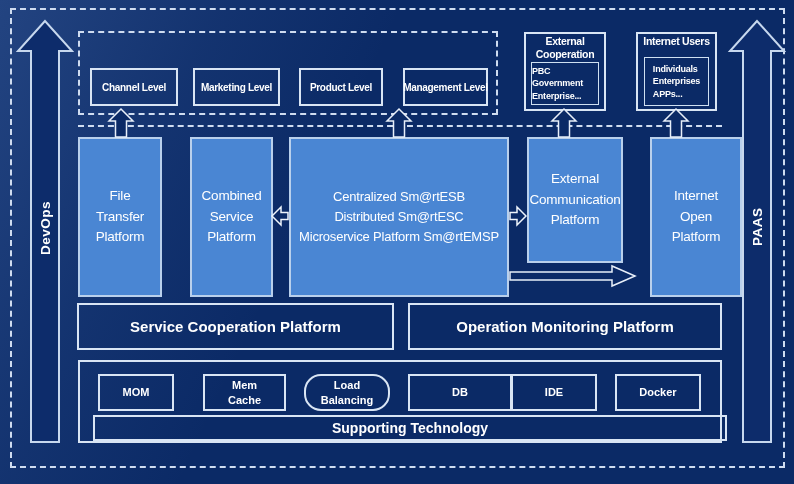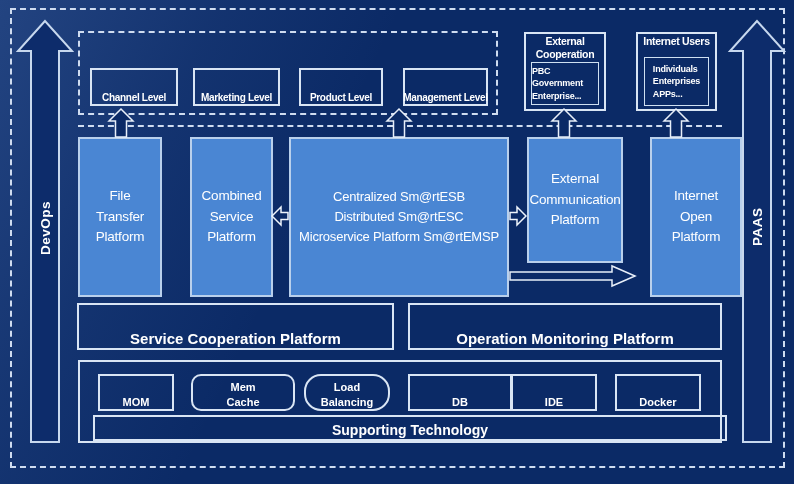--- a/index.html
+++ b/index.html
@@ -7,21 +7,21 @@
     position:relative;width:794px;height:484px;overflow:hidden;
     background:
       linear-gradient(115deg, rgba(120,160,225,0.22) 0%, rgba(120,160,225,0.08) 22%, rgba(120,160,225,0) 40%),
       #0b2a66;
     font-family:"Liberation Sans",sans-serif;color:#ffffff;
   }
   .abs{position:absolute;box-sizing:border-box;}
   .dashed-outer{left:10px;top:8px;width:775px;height:460px;border:2px dashed #cfdcf0;}
   .dashed-levels{left:78px;top:31px;width:420px;height:84px;border:2px dashed #cfdcf0;}
   .dashed-sep{left:78px;top:125px;width:644px;height:0;border-top:2px dashed #cfdcf0;}
-  .cbox{border:2px solid #d9e5f4;display:flex;align-items:flex-end;justify-content:center;
+  .cbox{border:2px solid #d9e5f4;display:flex;align-items:center;justify-content:center;
         text-align:center;line-height:1.3;}
   .lvl{top:68px;height:38px;font-size:10px;font-weight:700;letter-spacing:-0.3px;white-space:nowrap;}
   .lvl-ch{left:90px;width:88px;} .lvl-mk{left:193px;width:87px;}
   .lvl-pd{left:299px;width:84px;} .lvl-mg{left:403px;width:85px;}
   .topbox{top:32px;height:79px;border:2px solid #d9e5f4;}
   .ec{left:524px;width:82px;} .iu{left:636px;width:81px;}
   .topbox-title{top:35px;text-align:center;font-size:10.5px;line-height:1.25;
                 white-space:pre-line;letter-spacing:-0.3px;}
   .ec-title{left:524px;width:82px;font-weight:600;}
   .iu-title{left:636px;width:81px;font-weight:700;white-space:nowrap;}
@@ -33,21 +33,21 @@
   .plat{background:#4a86d3;border:2px solid #b9d0ec;top:137px;height:160px;
         display:flex;align-items:center;justify-content:center;text-align:center;
         font-size:13.5px;line-height:1.55;white-space:pre-line;letter-spacing:-0.2px;}
   .p-ft{left:78px;width:84px;} .p-cs{left:190px;width:83px;}
   .p-cb{left:289px;width:220px;font-size:13px;}
   .p-ec{left:527px;width:96px;height:126px;} .p-io{left:618px;width:92px;margin-left:32px;}
   .gov{top:303px;height:47px;font-size:15px;font-weight:600;}
   .gov-s{left:77px;width:317px;} .gov-o{left:408px;width:314px;}
   .supp-wrap{left:78px;top:360px;width:644px;height:83px;border:2px solid #d9e5f4;}
   .tech{top:374px;height:37px;font-size:11px;font-weight:600;white-space:pre-line;line-height:1.3;}
-  .t-0{left:98px;width:76px;} .t-1{left:191px;width:104px;border-radius:10px;} .t-2{left:304px;width:86px;border-radius:17px;}
+  .t-0{left:98px;width:76px;} .t-1{left:203px;width:83px;} .t-2{left:304px;width:86px;border-radius:17px;}
   .t-3{left:408px;width:104px;} .t-4{left:511px;width:86px;} .t-5{left:615px;width:86px;}
   .supp-bar{left:93px;top:415px;width:634px;height:26px;font-size:14px;font-weight:700;z-index:3;}
   .rail-label{writing-mode:vertical-rl;transform:rotate(180deg);font-weight:700;
               font-size:13.5px;letter-spacing:0.5px;display:flex;align-items:center;
               justify-content:center;z-index:2;}
   .rl-dev{left:30px;top:190px;width:31px;height:76px;}
   .rl-paas{left:742px;top:192px;width:31px;height:70px;}
   svg{position:absolute;overflow:visible;z-index:2;}
 </style>
 </head>

